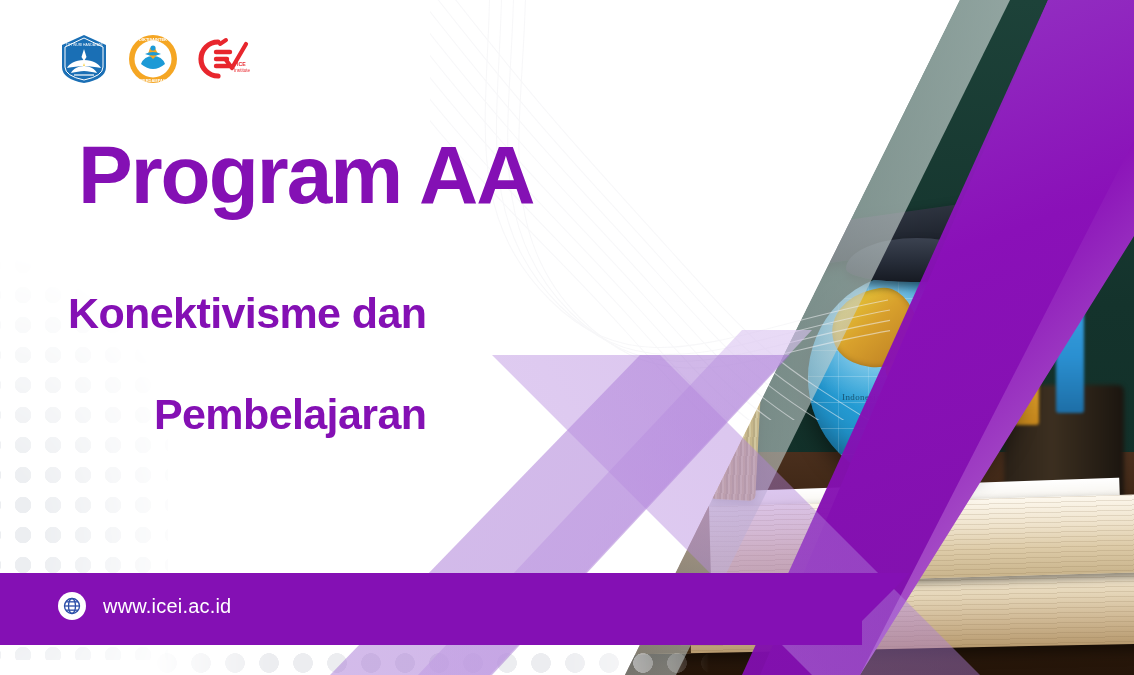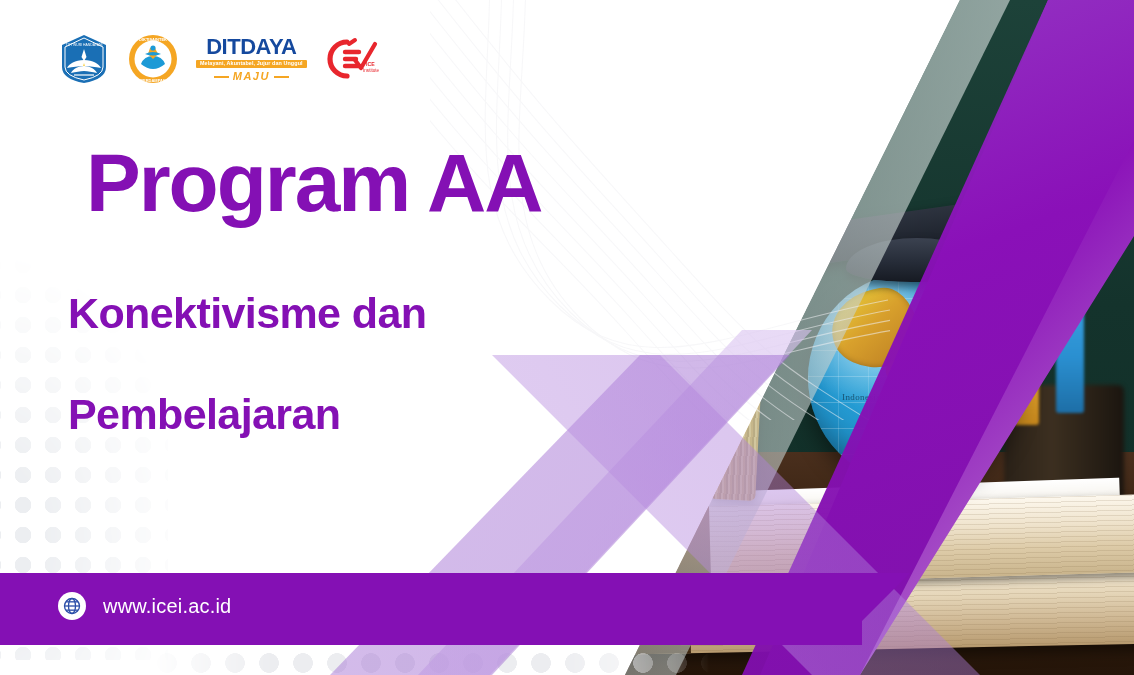--- a/index.html
+++ b/index.html
@@ -254,33 +254,34 @@
   .maju-rule{width:15px;height:2px;background:#f5a623;}
   .ditdaya-maju{
     font-size:11px;color:#f5a623;font-style:italic;font-weight:bold;letter-spacing:1.5px;
   }
   .logo-ice{display:flex;align-items:center;}
 
   
   .title-block{position:absolute;left:70px;top:126px;z-index:40;}
   .title{
     font-size:82px;font-weight:bold;color:#8410b4;line-height:1;
-    letter-spacing:-2px;margin:16px;
+    letter-spacing:-2px;margin:8px;
     font-family:"Liberation Sans",sans-serif;
   }
   .subtitle{
     margin:26px 0 0 6px;
     font-size:19.5px;font-weight:bold;color:#8b1ab4;letter-spacing:.1px;
   }
   .headline{
     position:absolute;left:68px;top:288px;z-index:40;
     margin:0;font-size:43px;font-weight:bold;color:#8410b4;
     line-height:1.18;letter-spacing:-.6px;
     font-family:"Liberation Sans",sans-serif;
     max-width:600px;
+    text-align:right;
   }
 </style>
 </head>
 <body>
 
 <div class="banner">
 
   <div class="photo">
     <div class="photo-desk"></div>
 
@@ -380,29 +381,20 @@
         <path d="M25 9 C16 9 9 15 8.5 22 L41.5 22 C41 15 34 9 25 9 Z" fill="#f5a623" opacity="0"></path>
         <text x="25" y="6.6" text-anchor="middle" font-size="4" font-weight="bold" fill="#ffffff" font-family="Liberation Sans, sans-serif">DIKTISAINTEK</text>
         <text x="25" y="47.5" text-anchor="middle" font-size="4" font-weight="bold" fill="#ffffff" font-family="Liberation Sans, sans-serif">BERDAMPAK</text>
         <path d="M13 30 Q25 40 37 30 Q34 22 25 22 Q16 22 13 30 Z" fill="#1c9ad6"></path>
         <path d="M22 14 L27 14 L30 20 L25 25 L20 20 Z" fill="#f5a623"></path>
         <circle cx="25" cy="14" r="2.6" fill="#1c9ad6"></circle>
         <path d="M17 20 Q25 16 33 20 Q25 23 17 20 Z" fill="#1c9ad6"></path>
       </svg>
     </span>
 
-    <span class="logo logo-ditdaya">
-      <span class="ditdaya-word">DITDAYA</span>
-      <span class="ditdaya-tag">Melayani, Akuntabel, Jujur dan Unggul</span>
-      <span class="ditdaya-maju-row">
-        <span class="maju-rule"></span>
-        <span class="ditdaya-maju">MAJU</span>
-        <span class="maju-rule"></span>
-      </span>
-    </span>
 
     <span class="logo logo-ice">
       <svg width="56" height="46" viewBox="0 0 56 46">
         <path d="M22 6 A17 17 0 1 0 22 40" fill="none" stroke="#e8262d" stroke-width="5.2" stroke-linecap="round"></path>
         <path d="M20 16 H34" stroke="#e8262d" stroke-width="4.4" stroke-linecap="round"></path>
         <path d="M20 23 H31" stroke="#e8262d" stroke-width="4.4" stroke-linecap="round"></path>
         <path d="M20 30 H34" stroke="#e8262d" stroke-width="4.4" stroke-linecap="round"></path>
         <path d="M24 8 L30 4" stroke="#e8262d" stroke-width="4" stroke-linecap="round"></path>
         <path d="M30 24 L36 32 L50 8" fill="none" stroke="#e8262d" stroke-width="4.2" stroke-linecap="round" stroke-linejoin="round"></path>
         <text x="41" y="30" font-size="5.2" font-weight="bold" fill="#e8262d" font-family="Liberation Sans, sans-serif">ICE</text>

